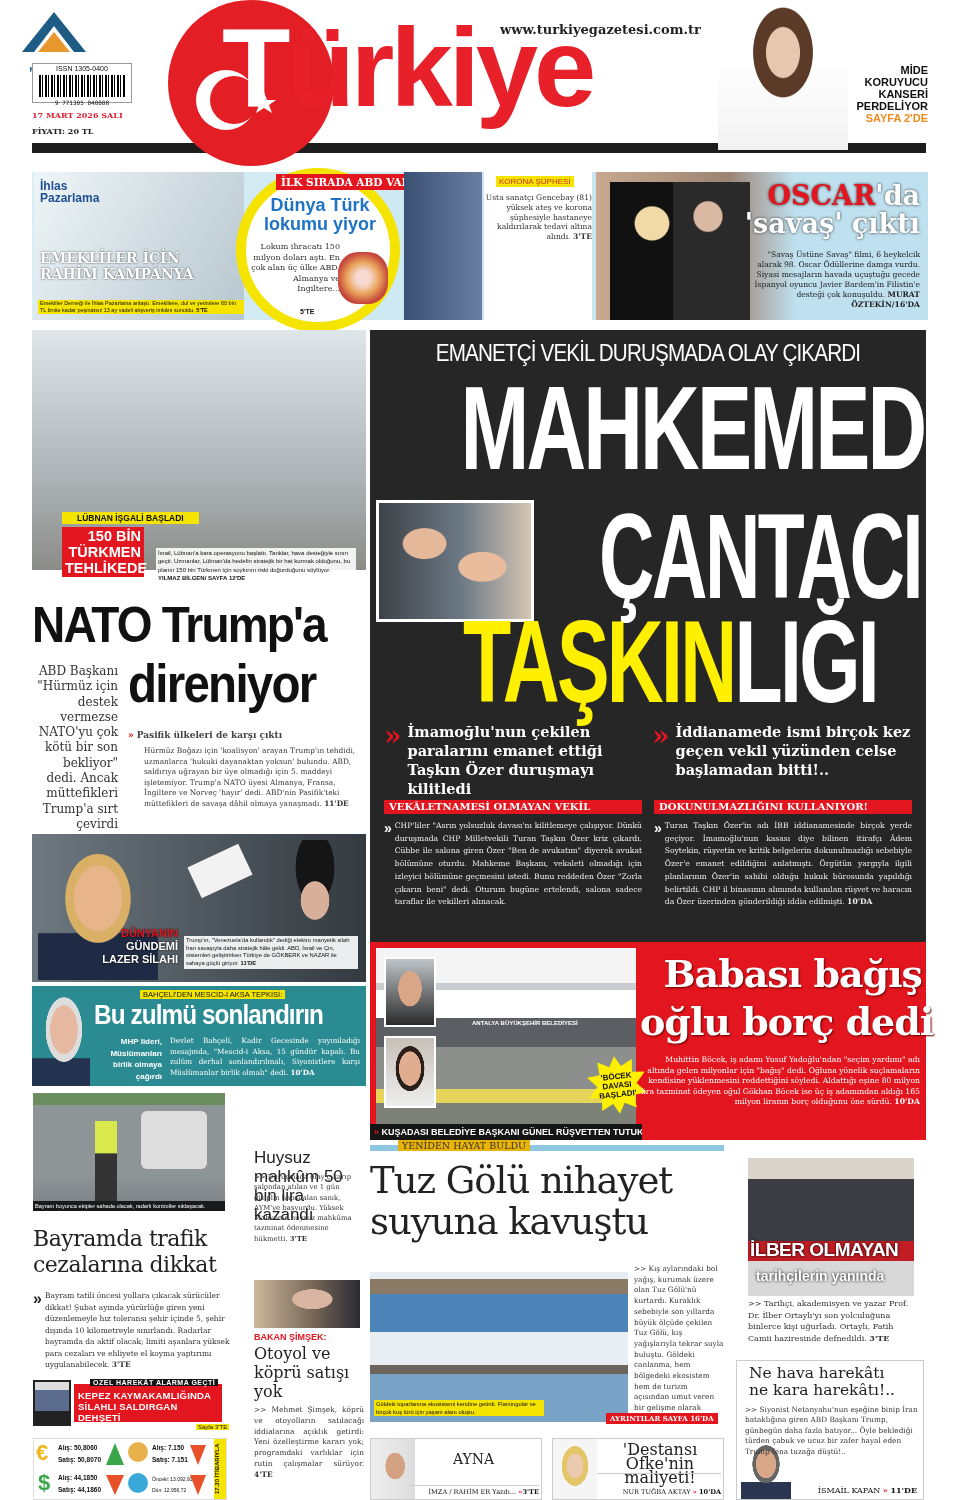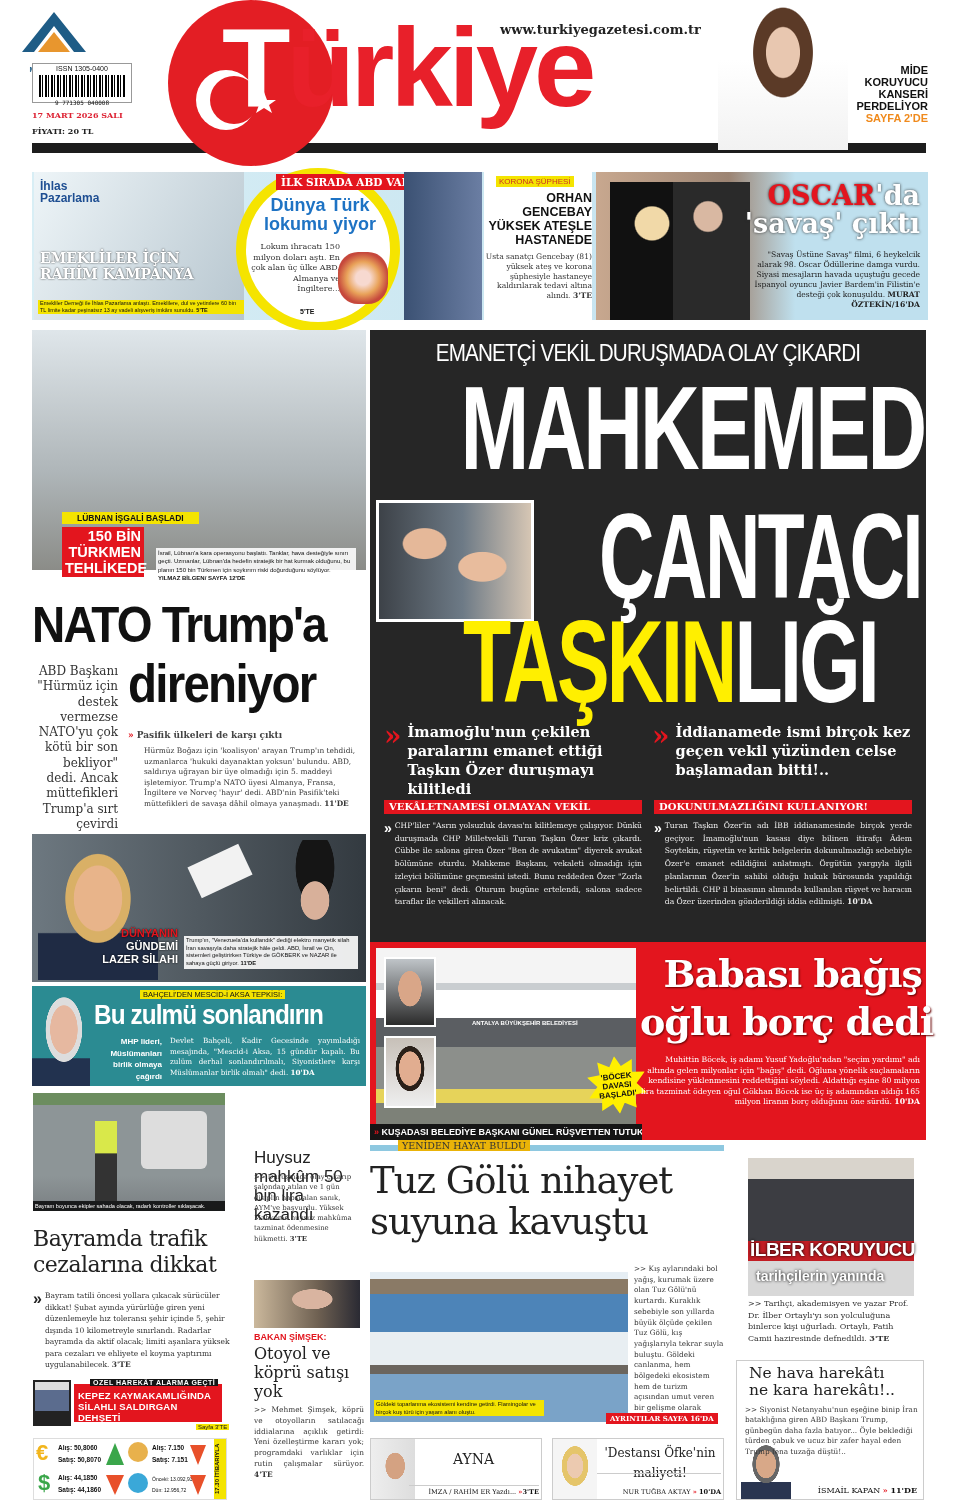--- a/index.html
+++ b/index.html
@@ -77,21 +77,20 @@
 <div class="abs yellow-ring"></div>
 <div class="abs" style="left:276px;top:174px;background:#e3151e;color:#fff;font-family:'DejaVu Serif',serif;font-weight:bold;font-size:10.5px;padding:2px 5px">İLK SIRADA ABD VAR</div>
 <div class="abs" style="left:262px;top:196px;width:116px;text-align:center;font-weight:bold;font-size:18px;line-height:19px;color:#1e73c4">Dünya Türk lokumu yiyor</div>
 <div class="abs" style="left:248px;top:242px;width:92px;text-align:right;font-family:'DejaVu Serif',serif;font-size:8px;line-height:10.5px;color:#333">Lokum ihracatı 150 milyon doları aştı. En çok alan üç ülke ABD, Almanya ve İngiltere...</div>
 <div class="abs" style="left:300px;top:308px;font-weight:bold;font-size:7px">5'TE</div>
 <div class="abs" style="left:338px;top:252px;width:50px;height:52px;border-radius:40%;background:radial-gradient(circle,#f7d9d0 20%,#e9a35a 45%,#c6483c 70%)"></div>
 
 <div class="abs" style="left:404px;top:172px;width:78px;height:148px;background:linear-gradient(90deg,#3b5173,#6b7ea3)"></div>
 <div class="abs" style="left:484px;top:170px;width:108px;height:150px;background:#fff">
   <div style="display:inline-block;margin-left:12px;background:#f4e400;font-size:8px;padding:1px 3px;color:#c32">KORONA ŞÜPHESİ</div>
-  <div style="text-align:right;font-weight:bold;font-size:12.5px;line-height:14px;margin-top:3px">ORHAN GENCEBAY YÜKSEK ATEŞLE HASTANEDE</div>
   <div style="text-align:right;font-family:'DejaVu Serif',serif;font-size:7.6px;line-height:9.8px;color:#333;margin-top:5px"><span>Usta sanatçı Gencebay (81) yüksek ateş ve korona şüphesiyle hastaneye kaldırılarak tedavi altına alındı.</span> <b>3'TE</b></div>
 </div>
 
 <div class="abs" style="left:596px;top:172px;width:332px;height:148px;background:linear-gradient(90deg,#c8a88f,#9c8473 40%,#bfe0ee 60%)">
   <div style="position:absolute;left:14px;top:10px;width:140px;height:138px;background:radial-gradient(ellipse at 30% 30%,#f1d9a8 0 12%,transparent 13%),radial-gradient(ellipse at 70% 25%,#d9b8a2 0 10%,transparent 11%),linear-gradient(90deg,#111 0 45%,#2a2a2a 45%)"></div>
   <div style="position:absolute;right:8px;top:10px;text-align:right;font-family:'DejaVu Serif',serif;font-weight:900;font-size:27px;line-height:28px;color:#fff;text-shadow:0 0 3px #333">
     <span style="color:#e3151e">OSCAR</span><span>'da</span><br><span>'savaş' çıktı</span>
   </div>
   <div style="position:absolute;right:8px;top:78px;width:178px;text-align:right;font-family:'DejaVu Serif',serif;font-size:7.6px;line-height:10px;color:#222"><span>"Savaş Üstüne Savaş" filmi, 6 heykelcik alarak 98. Oscar Ödüllerine damga vurdu. Siyasi mesajların havada uçuştuğu gecede İspanyol oyuncu Javier Bardem'in Filistin'e desteği çok konuşuldu.</span> <b>MURAT ÖZTEKİN/16'DA</b></div>
 </div>
@@ -233,34 +232,34 @@
 <div class="abs" style="left:370px;top:1145px;width:354px;height:6px;background:#8ec8e0"></div>
 <div class="abs" style="left:398px;top:1140px;background:#eab308;padding:0 4px;font-family:'DejaVu Serif',serif;font-size:9.5px;color:#333">YENİDEN HAYAT BULDU</div>
 <div class="abs" style="left:370px;top:1160px;width:356px;font-family:'DejaVu Serif',serif;font-size:37px;line-height:41px;color:#222;letter-spacing:-1px">Tuz Gölü nihayet suyuna kavuştu</div>
 <div class="abs" style="left:370px;top:1272px;width:258px;height:150px;background:linear-gradient(#e6eef4 0 5%,#8a7a66 5% 15%,#4d84b8 15% 40%,#e8eef2 40% 62%,#6b655e 62% 68%,#7aa3c8 68%)">
   <div style="position:absolute;left:4px;bottom:6px;width:170px;background:#f4e400;font-size:5.8px;line-height:8px;padding:0 2px">Göldeki toparlanma ekosistemi kendine getirdi. Flamingolar ve birçok kuş türü için yaşam alanı oluştu.</div>
 </div>
 <div class="abs body-dark" style="left:634px;top:1264px;width:90px;font-size:7.3px;line-height:10.7px">&gt;&gt; Kış aylarındaki bol yağış, kurumak üzere olan Tuz Gölü'nü kurtardı. Kuraklık sebebiyle son yıllarda büyük ölçüde çekilen Tuz Gölü, kış yağışlarıyla tekrar suyla buluştu. Göldeki canlanma, hem bölgedeki ekosistem hem de turizm açısından umut veren bir gelişme olarak yorumladı.</div>
 <div class="abs" style="left:606px;top:1413px;background:#e3151e;color:#fff;font-family:'DejaVu Serif',serif;font-weight:bold;font-size:7px;padding:1px 4px">AYRINTILAR SAYFA 16'DA</div>
 
 <div class="abs" style="left:748px;top:1158px;width:166px;height:138px;background:linear-gradient(#d9d4cc 0 15%,#3c3d42 15% 60%,#c21d24 60% 75%,#d8d8d8 75%)"></div>
-<div class="abs" style="left:750px;top:1240px;color:#fff;font-weight:bold;font-size:19px;line-height:20px;text-shadow:0 0 3px #000;letter-spacing:-0.5px">İLBER KORUYUCU</div>
+<div class="abs" style="left:750px;top:1240px;color:#fff;font-weight:bold;font-size:19px;line-height:20px;text-shadow:0 0 3px #000;letter-spacing:-0.5px">İLBER OLMAYAN</div>
 <div class="abs" style="left:756px;top:1268px;color:#fff;font-weight:bold;font-size:14px;line-height:16px;text-shadow:0 0 3px #000">tarihçilerin yanında</div>
 <div class="abs body-dark" style="left:748px;top:1298px;width:170px;font-size:8px;line-height:11.5px;color:#333"><span>&gt;&gt; Tarihçi, akademisyen ve yazar Prof. Dr. İlber Ortaylı'yı son yolculuğuna binlerce kişi uğurladı. Ortaylı, Fatih Camii haziresinde defnedildi.</span> <b>3'TE</b></div>
 
 <div class="abs" style="left:736px;top:1360px;width:188px;height:140px;border:1px solid #ccc">
   <div style="position:absolute;left:12px;top:4px;width:150px;font-family:'DejaVu Serif',serif;font-size:15.5px;line-height:17px;color:#222">Ne hava harekâtı ne kara harekâtı!..</div>
   <div style="position:absolute;left:4px;bottom:0;width:50px;height:58px;background:radial-gradient(ellipse at 50% 40%,#d8a888 0 28%,#666 29% 38%,transparent 39%),linear-gradient(transparent 70%,#2a3550 71%)"></div>
   <div style="position:absolute;left:8px;top:44px;width:176px;font-family:'DejaVu Serif',serif;font-size:7.3px;line-height:10.4px;color:#333">&gt;&gt; Siyonist Netanyahu'nun eşeğine binip İran bataklığına giren ABD Başkanı Trump, günbegün daha fazla batıyor... Öyle beklediği türden çabuk ve ucuz bir zafer hayal eden Trump fena tuzağa düştü!..</div>
   <div style="position:absolute;right:6px;bottom:4px;font-family:'DejaVu Serif',serif;font-size:8px"><span>İSMAİL KAPAN</span> <span class="chev">»</span> <b>11'DE</b></div>
 </div>
 
 <div class="abs" style="left:370px;top:1438px;width:172px;height:62px;border:1px solid #ccc">
   <div style="position:absolute;left:0;top:0;width:44px;height:60px;background:radial-gradient(ellipse at 55% 45%,#d4a282 0 28%,transparent 29%),linear-gradient(90deg,#eee,#ddd)"></div>
   <div style="position:absolute;left:82px;top:12px;font-family:'DejaVu Serif',serif;font-size:14px;color:#222">AYNA</div>
   <div style="position:absolute;left:38px;bottom:3px;width:130px;border-top:1px solid #ccc;font-family:'DejaVu Serif',serif;font-size:6.6px;padding-top:2px;text-align:right"><span>İMZA / RAHİM ER  Yazdı...</span> <span class="chev">»</span><b>3'TE</b></div>
 </div>
 
 <div class="abs" style="left:552px;top:1438px;width:172px;height:62px;border:1px solid #ccc">
   <div style="position:absolute;left:0;top:0;width:44px;height:60px;background:radial-gradient(ellipse at 50% 45%,#eccab0 0 26%,#e5c56a 27% 42%,transparent 43%),#f5f5f5"></div>
-  <div style="position:absolute;left:44px;top:4px;width:126px;text-align:center;font-family:'DejaVu Serif',serif;font-size:12px;line-height:20px;color:#222">'Destansı Öfke'nin maliyeti!</div>
+  <div style="position:absolute;left:44px;top:4px;width:126px;text-align:center;font-family:'DejaVu Serif',serif;font-size:16px;line-height:14px;color:#222">'Destansı Öfke'nin maliyeti!</div>
   <div style="position:absolute;left:44px;bottom:3px;width:124px;border-top:1px solid #ccc;font-family:'DejaVu Serif',serif;font-size:6.6px;padding-top:14px;text-align:right"><span>NUR TUĞBA AKTAY</span> <span class="chev">»</span> <b>10'DA</b></div>
 </div>
 
 </body></html>

